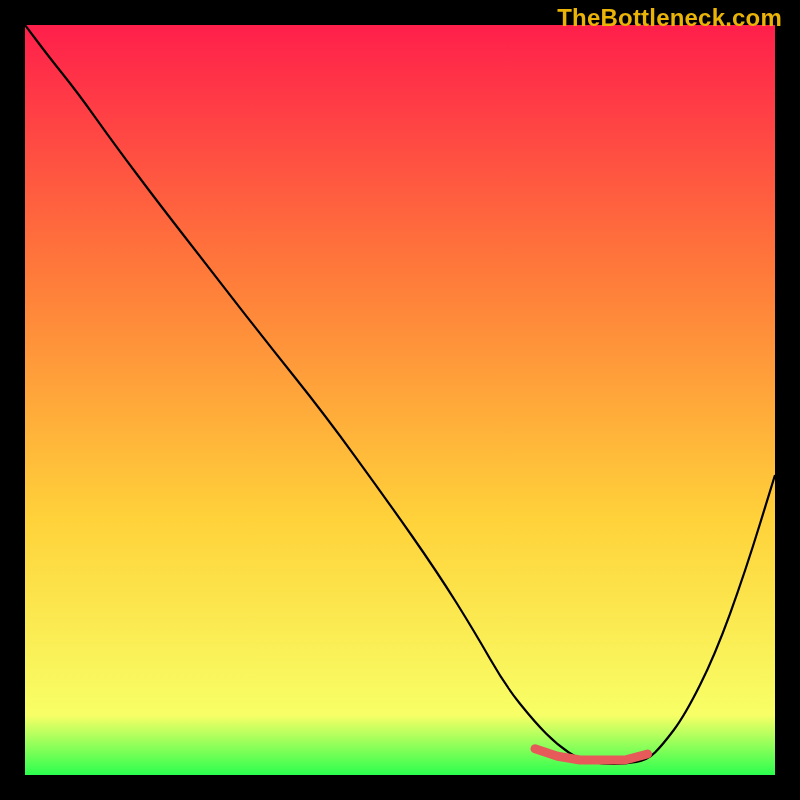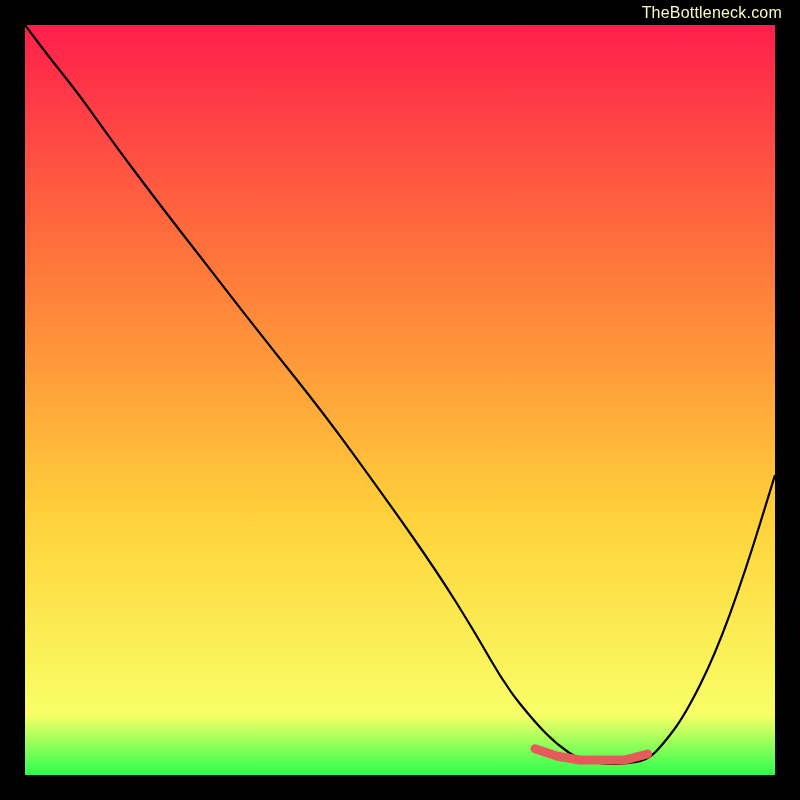--- a/index.html
+++ b/index.html
@@ -8,23 +8,23 @@
     position: relative;
     width: 800px;
     height: 800px;
     background: #000;
   }
   .watermark {
     position: absolute;
     top: 4px;
     right: 18px;
     font-family: Arial, Helvetica, sans-serif;
-    font-size: 16px;
-    font-weight: 400;
-    color: #fef9c3;
+    font-size: 24px;
+    font-weight: 700;
+    color: #eab308;
     letter-spacing: 0.2px;
     z-index: 10;
   }
   .plot {
     position: absolute;
     left: 25px;
     top: 25px;
     width: 750px;
     height: 750px;
   }

